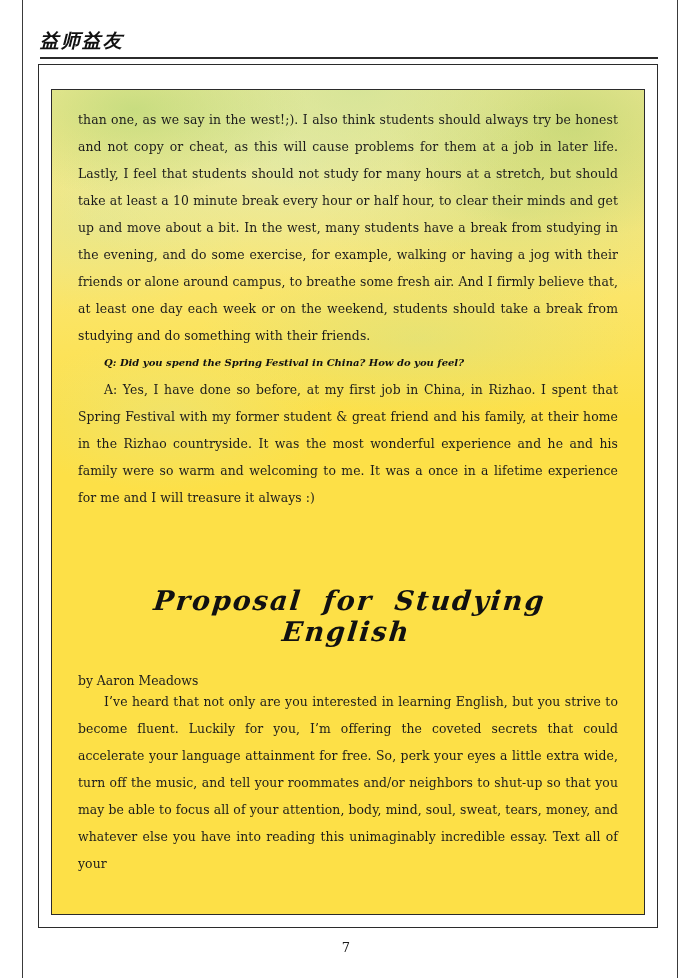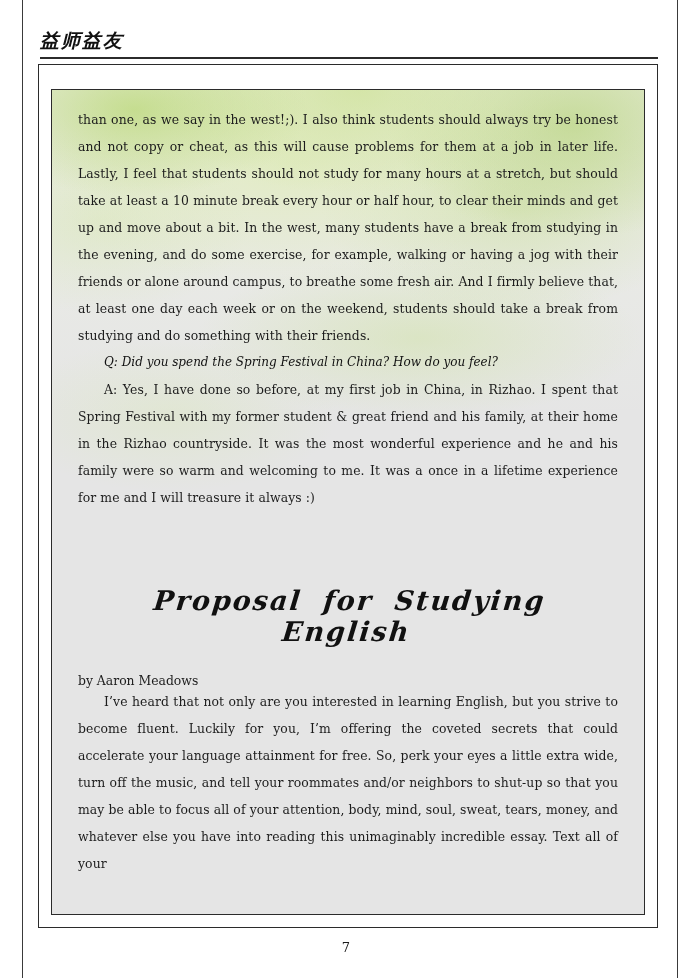--- a/index.html
+++ b/index.html
@@ -79,21 +79,21 @@
   }
   .inner-box {
     position: absolute;
     left: 12px;
     top: 24px;
     right: 12px;
     bottom: 12px;
     border: 1px solid #2b2b2b;
     box-sizing: border-box;
     overflow: hidden;
-    background: #e5e5e5;
+    background: #fde047;
   }
 
   
   .wash {
     position: absolute;
     left: 0; top: 0;
     width: 100%;
     height: 330px;
     pointer-events: none;
     background:
@@ -130,23 +130,23 @@
     text-align: justify;
     text-align-last: left;
     color: #1c1c1c;
     letter-spacing: 0.1px;
   }
   p.indent { text-indent: 26px; }
 
   p.question {
     margin: 0;
     font-family: "DejaVu Serif", serif;
-    font-weight: normal;
+    font-weight: bold;
     font-style: italic;
-    font-size: 12px;
+    font-size: 10px;
     line-height: 27px;
     text-indent: 26px;
     color: #111;
   }
 
   .title-block {
     margin-top: 74px;
     text-align: center;
   }
   .essay-title {

